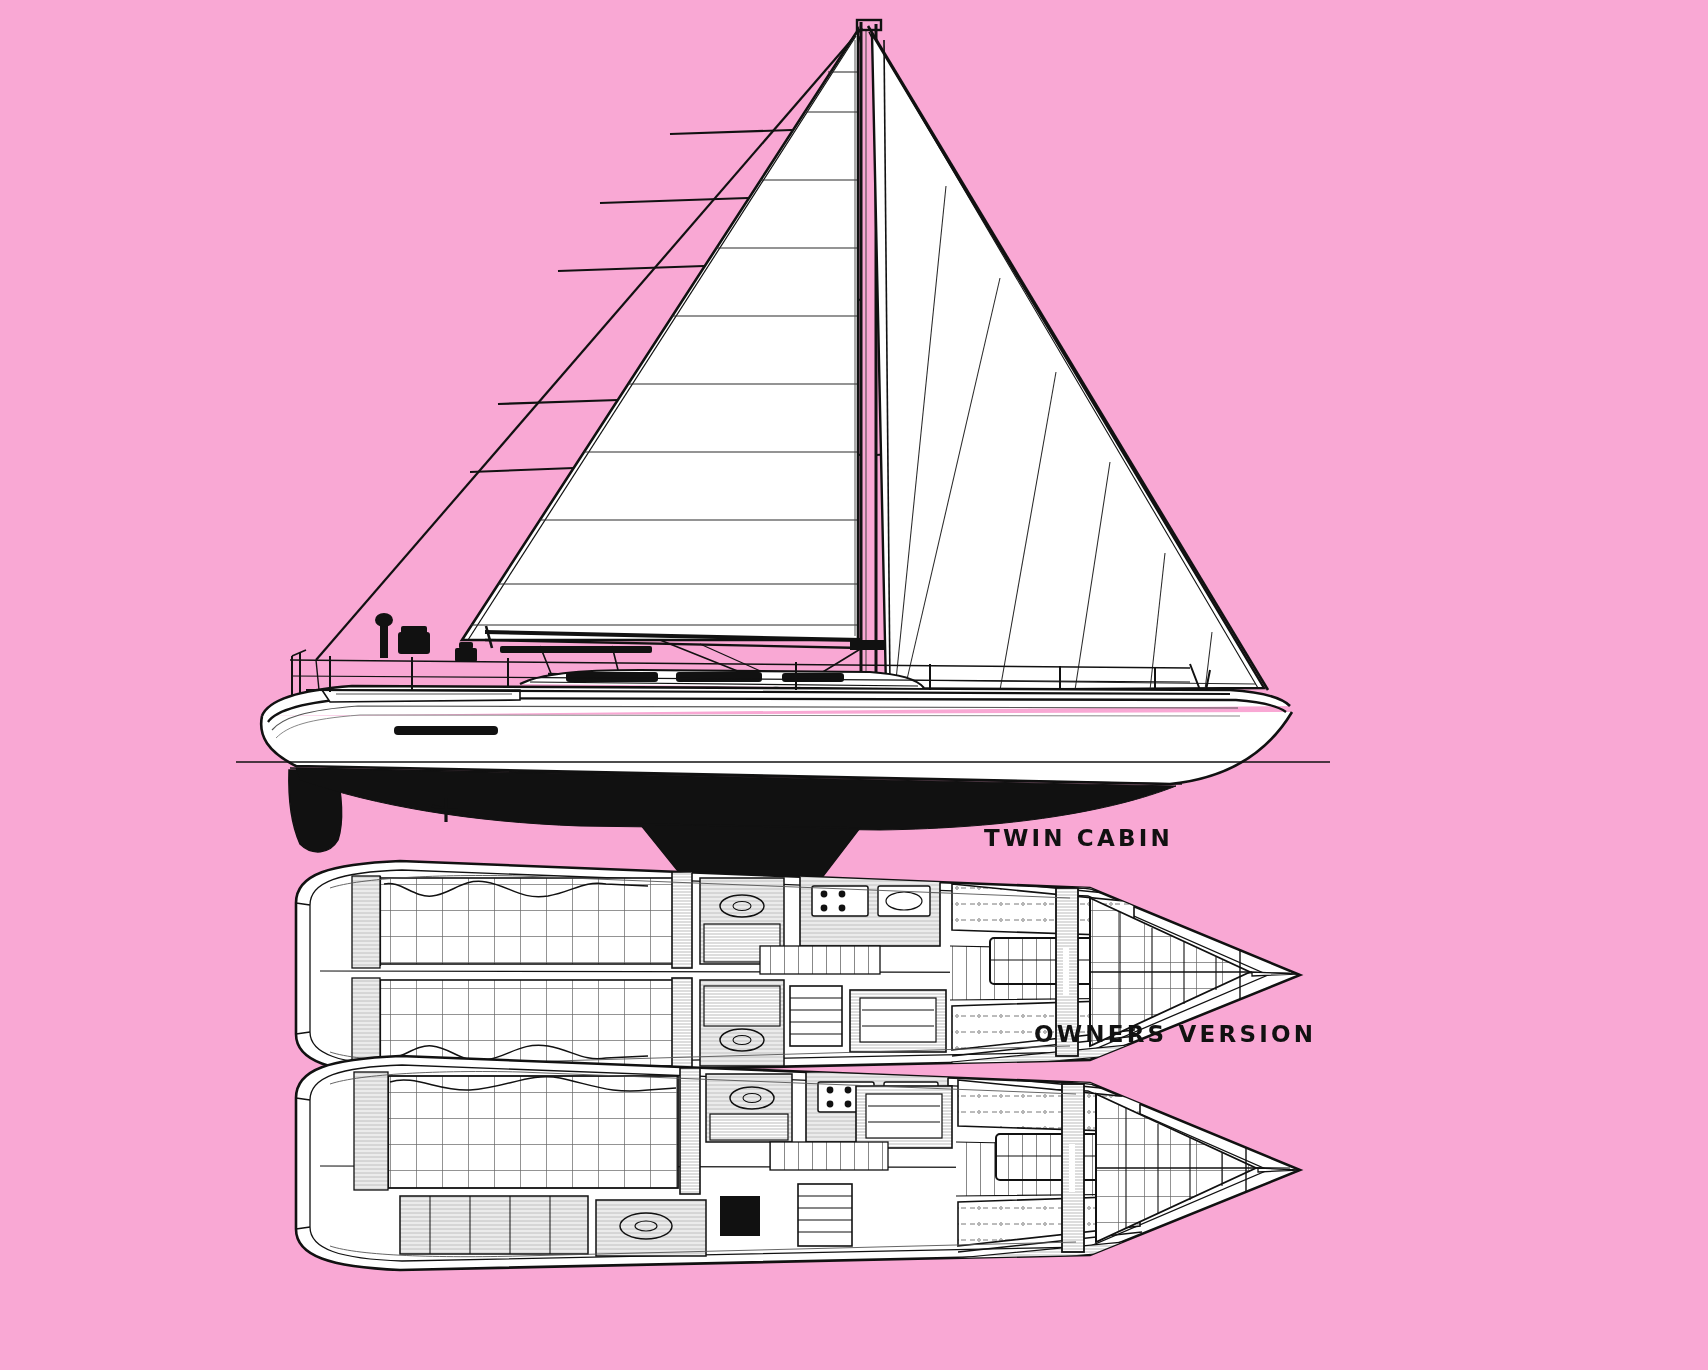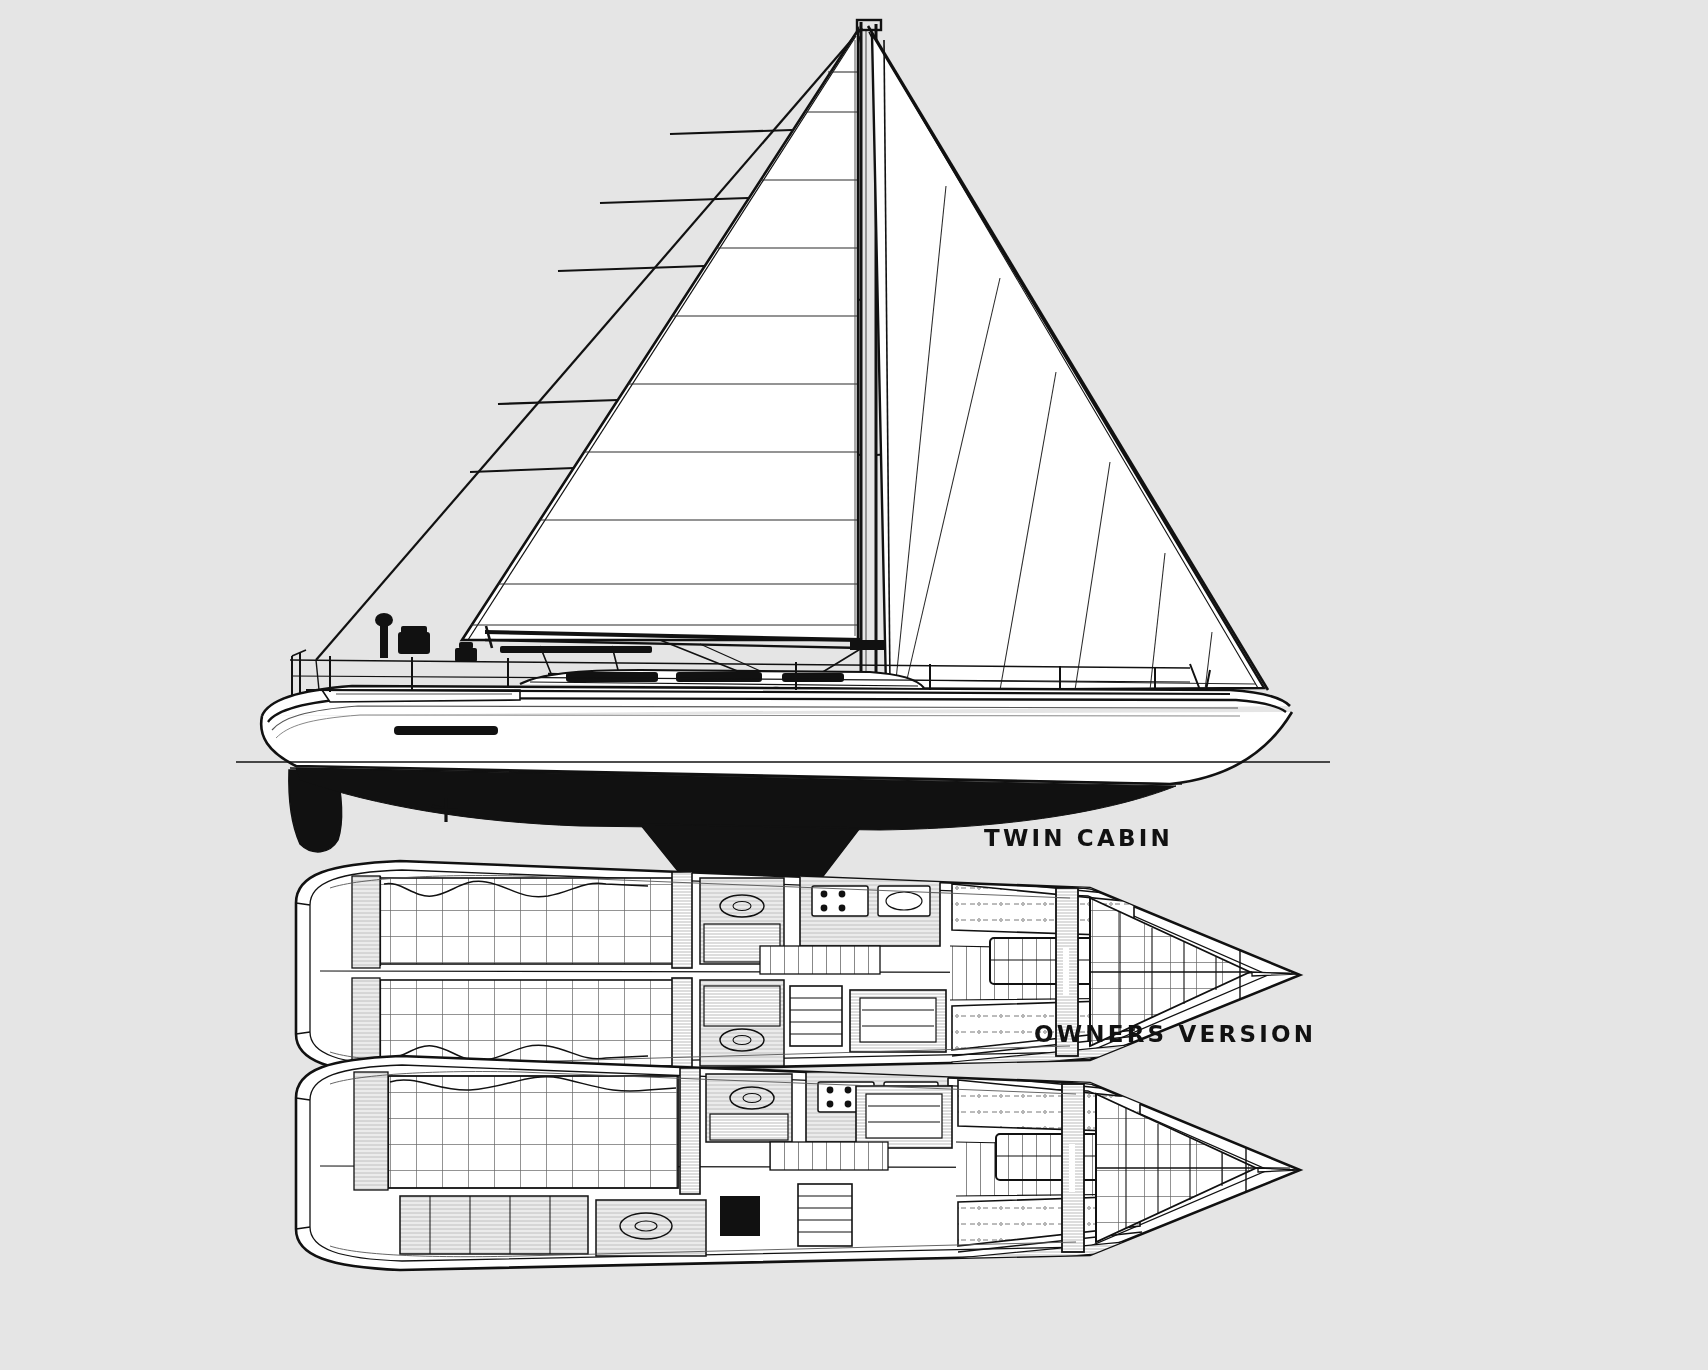--- a/index.html
+++ b/index.html
@@ -13,21 +13,21 @@
     height: 1370px;
     position: relative;
     overflow: hidden;
     font-family: "Liberation Sans", sans-serif;
   }
   #sheet {
     position: absolute;
     left: 0; top: 0;
     width: 1708px;
     height: 1370px;
-    background: #e5e5e5;
+    background: #f9a8d4;
   }
   svg.plan {
     position: absolute;
     left: 0; top: 0;
     width: 1708px;
     height: 1370px;
     display: block;
   }
   .lbl {
     font-family: "DejaVu Sans", sans-serif;

